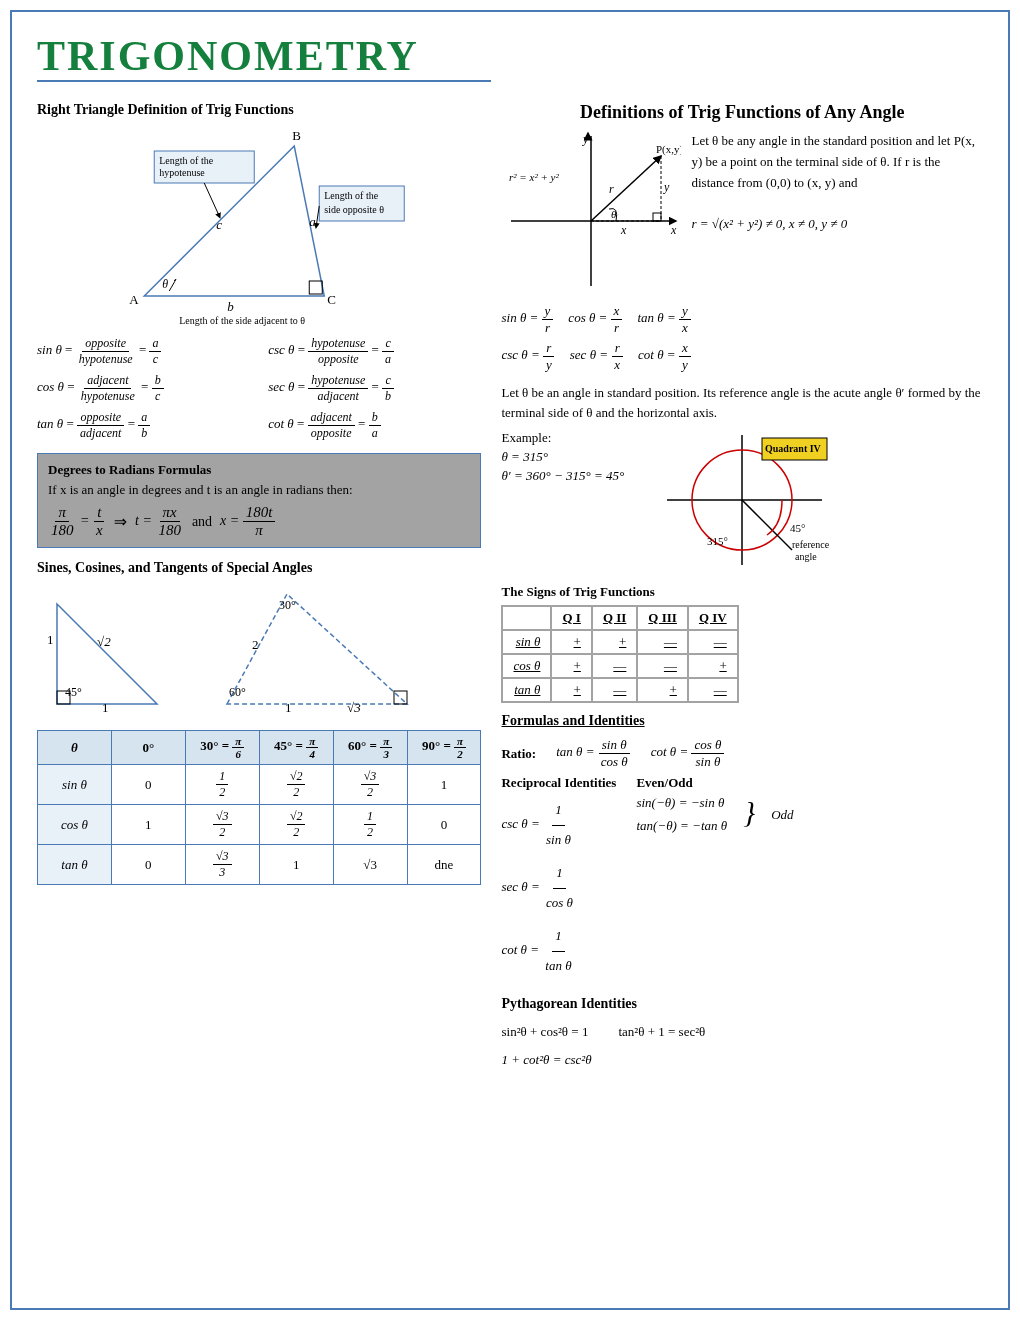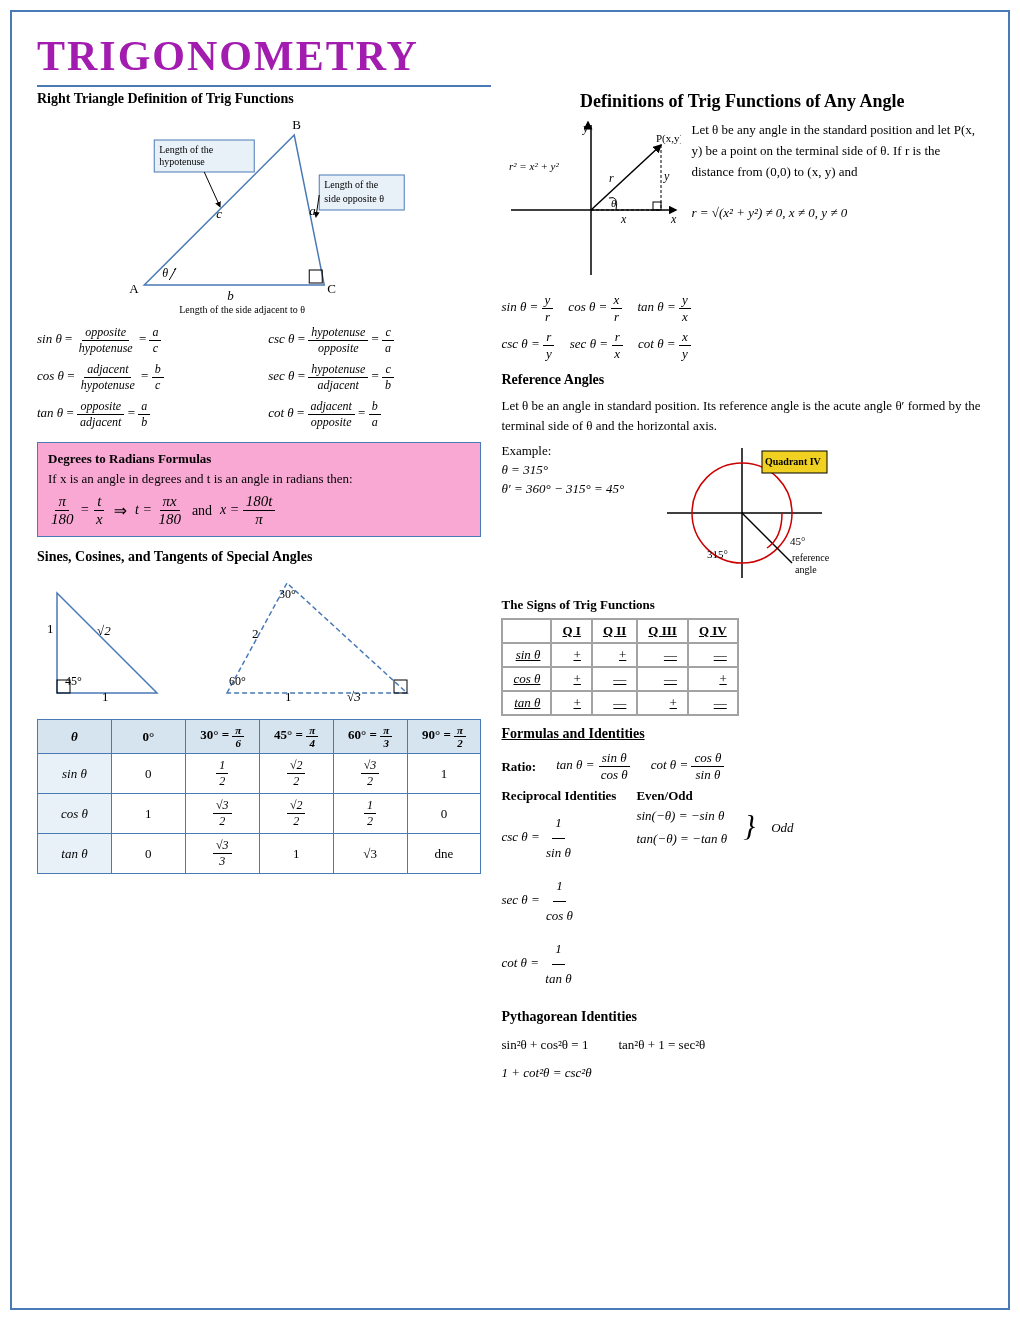--- a/index.html
+++ b/index.html
@@ -17,24 +17,23 @@
       min-height: 1300px;
       border: 2px solid #4a7ab5;
       background: #fff;
       padding: 20px 25px;
       position: relative;
     }
     .main-title {
       font-size: 42px;
       font-weight: bold;
       letter-spacing: 2px;
-      color: #a21caf;
+      color: #15803d;
       border-bottom: 2px solid #4a7ab5;
-      padding-bottom: 5px;
-      margin-bottom: 4px;
+      margin-bottom: 20px;
       width: 48%;
     }
     .two-col {
       display: flex;
       gap: 20px;
     }
     .left-col {
       width: 48%;
     }
     .right-col {
@@ -88,21 +87,21 @@
     .frac .den {
       padding: 0 3px;
       font-style: italic;
     }
 
     
     .deg-rad-box {
       border: 1.5px solid #4a7ab5;
       padding: 8px 10px;
       margin: 12px 0;
-      background: #f9a8d4;
+      background: #a3a3a3;
     }
     .deg-rad-title {
       font-weight: bold;
       font-size: 13px;
       margin-bottom: 4px;
     }
     .deg-rad-body {
       font-size: 13px;
     }
     .deg-rad-formula {
@@ -571,21 +570,20 @@
               <span class="num">r</span>
               <span class="den">x</span>
             </span></span>
         <span>cot θ = <span class="frac" style="display:inline-flex; font-size:13px">
               <span class="num">x</span>
               <span class="den">y</span>
             </span></span>
       </div>
 
       <div class="ref-section">
-        <div class="section-title">Reference Angles</div>
         <div class="ref-body">
           <span>Let θ be an angle in standard position. Its reference angle is the acute angle θ′ formed by the terminal side of θ and the horizontal axis.</span>
         </div>
         <div class="ref-example-row">
           <div class="ref-example-text">
             <div>Example:</div>
             <div style="font-style:italic; margin:3px 0;">θ = 315°</div>
             <div style="font-style:italic;">θ′ = 360° − 315° = 45°</div>
           </div>
 

